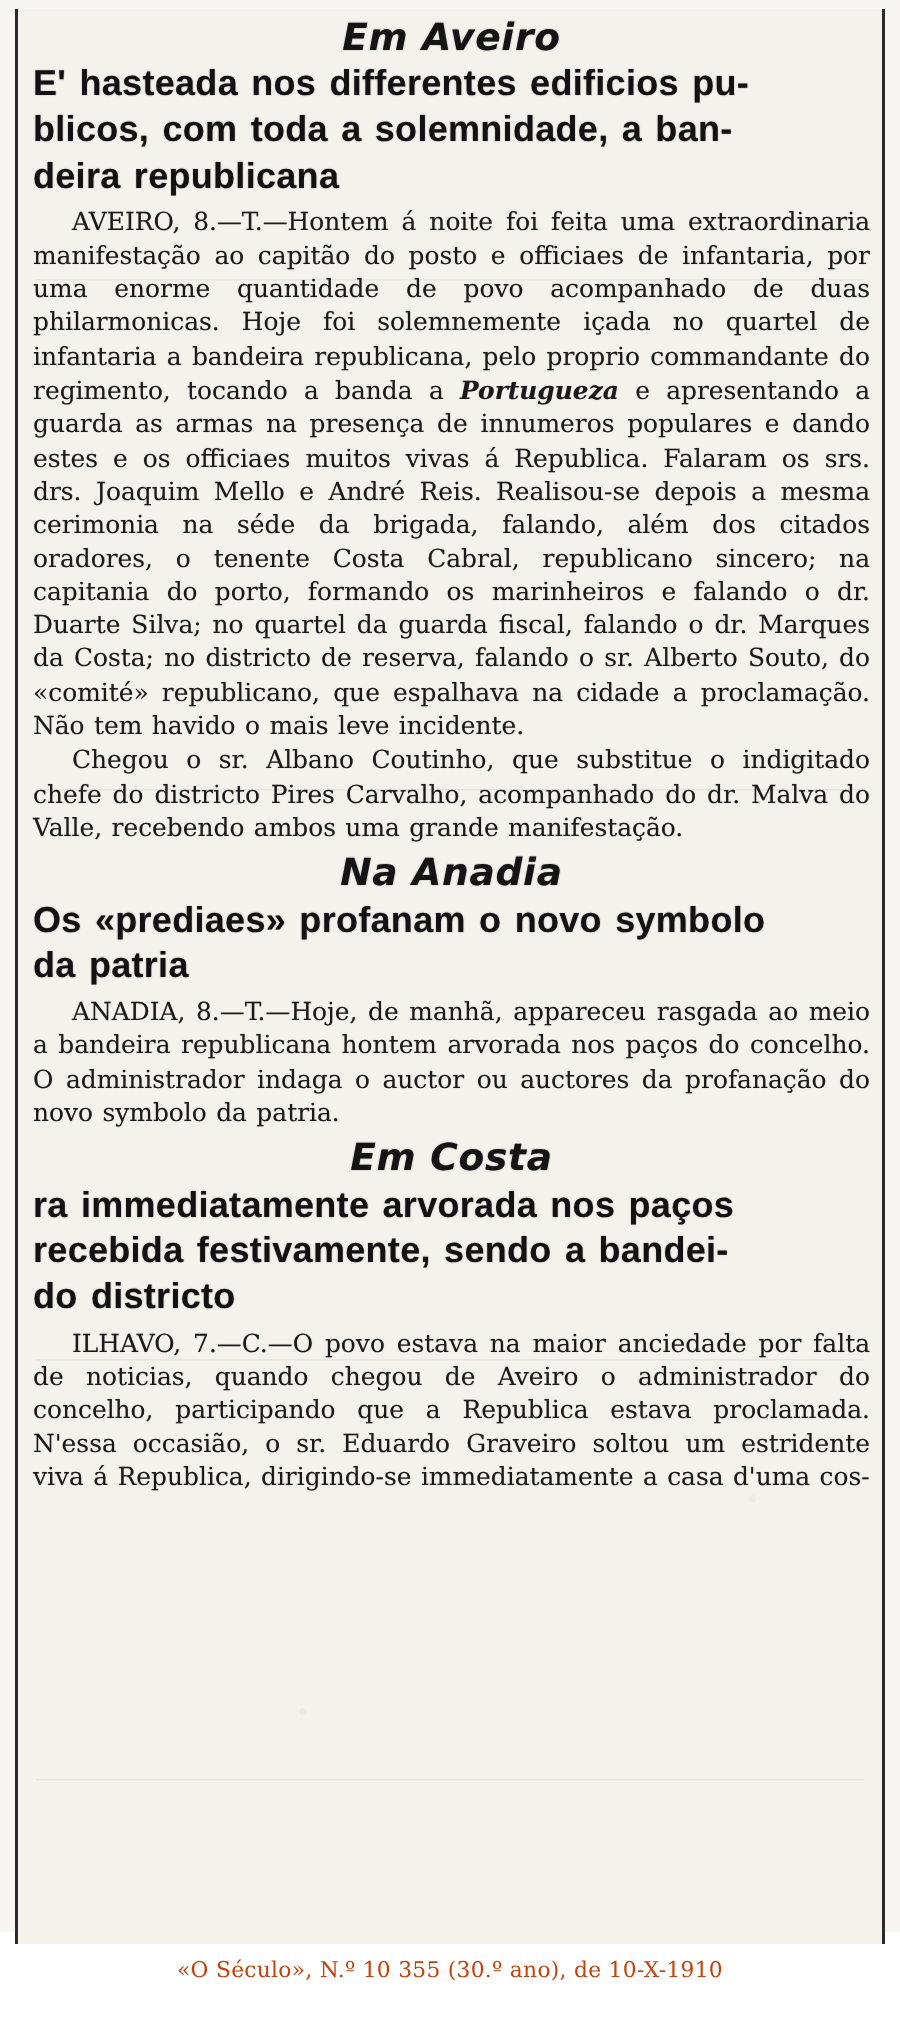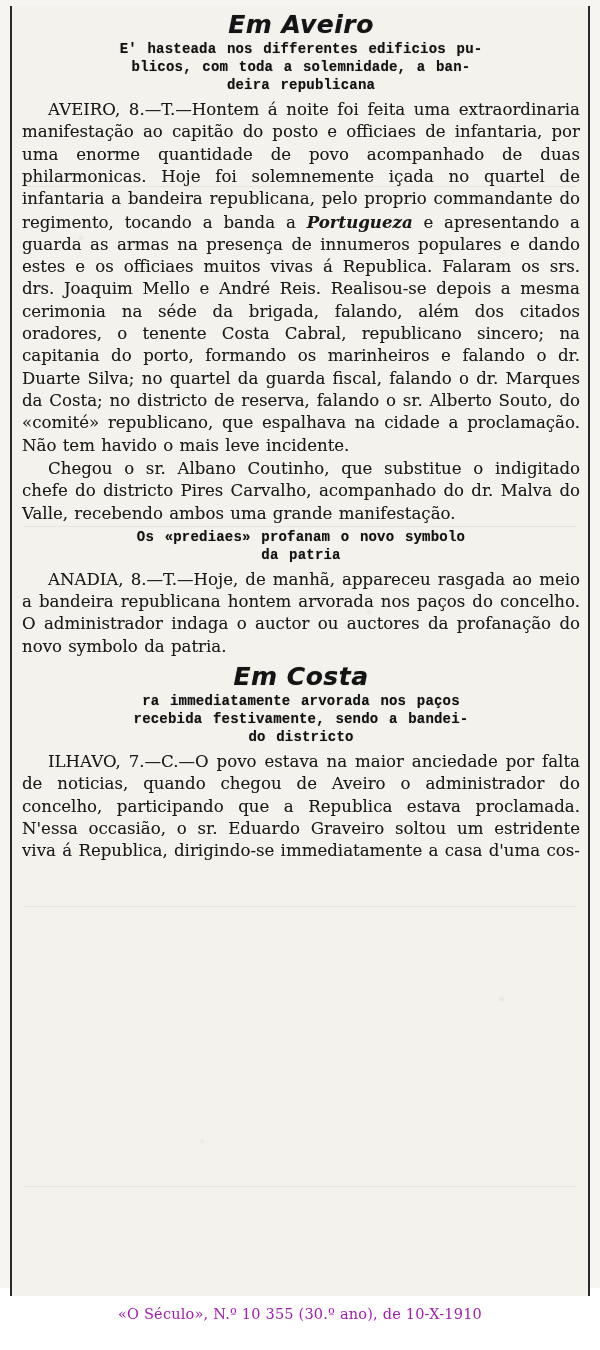--- a/index.html
+++ b/index.html
@@ -46,24 +46,23 @@
     font-weight: bold;
     font-style: italic;
     font-size: 25px;
     letter-spacing: 0.5px;
     color: #141414;
     margin: 2px 0 3px 0;
     line-height: 1.05;
     text-shadow: 0 0 1px rgba(0,0,0,0.45);
   }
   .subhead {
-    text-align: center;
-    font-family: Liberation Mono, monospace;
+    font-family: Liberation Sans, sans-serif;
     font-weight: bold;
-    font-size: 14px;
+    font-size: 24px;
     line-height: 1.28;
     color: #121212;
     margin: 0 0 4px 0;
     letter-spacing: 0.2px;
     word-spacing: 2px;
     text-shadow: 0 0 1px rgba(0,0,0,0.4);
   }
   .subhead .ln { display: block; }
   .body-par {
     font-family: "DejaVu Serif", serif;
@@ -79,21 +78,21 @@
   .body-par .it { font-style: italic; font-weight: bold; }
   .rule-space { height: 3px; }
   .footer {
     position: absolute;
     left: 0;
     top: 1306px;
     width: 600px;
     text-align: center;
     font-family: "DejaVu Serif", serif;
     font-size: 14.5px;
-    color: #a21caf;
+    color: #c2410c;
     letter-spacing: 0.2px;
   }
   
   .streak {
     position: absolute;
     left: 12px;
     right: 12px;
     height: 1px;
     background: rgba(0,0,0,0.05);
     pointer-events: none;
@@ -110,20 +109,21 @@
     <div class="subhead">
       <span class="ln">E' hasteada nos differentes edificios pu-</span>
       <span class="ln">blicos, com toda a solemnidade, a ban-</span>
       <span class="ln">deira republicana</span>
     </div>
     <p class="body-par">AVEIRO, 8.—T.—Hontem á noite foi feita uma extraordinaria manifestação ao capitão do posto e officiaes de infantaria, por uma enorme quantidade de povo acompanhado de duas philarmonicas. Hoje foi solemnemente içada no quartel de infantaria a bandeira republicana, pelo proprio commandante do regimento, tocando a banda a <span class="it">Portugueza</span> e apresentando a guarda as armas na presença de innumeros populares e dando estes e os officiaes muitos vivas á Republica. Falaram os srs. drs. Joaquim Mello e André Reis. Realisou-se depois a mesma cerimonia na séde da brigada, falando, além dos citados oradores, o tenente Costa Cabral, republicano sincero; na capitania do porto, formando os marinheiros e falando o dr. Duarte Silva; no quartel da guarda fiscal, falando o dr. Marques da Costa; no districto de reserva, falando o sr. Alberto Souto, do «comité» republicano, que espalhava na cidade a proclamação. Não tem havido o mais leve incidente.</p>
     <p class="body-par">Chegou o sr. Albano Coutinho, que substitue o indigitado chefe do districto Pires Carvalho, acompanhado do dr. Malva do Valle, recebendo ambos uma grande manifestação.</p>
 
     <div class="rule-space"></div>
 
+    <h1 class="headline">Na Anadia</h1>
     <div class="subhead">
       <span class="ln">Os «prediaes» profanam o novo symbolo</span>
       <span class="ln">da patria</span>
     </div>
     <p class="body-par">ANADIA, 8.—T.—Hoje, de manhã, appareceu rasgada ao meio a bandeira republicana hontem arvorada nos paços do concelho. O administrador indaga o auctor ou auctores da profanação do novo symbolo da patria.</p>
 
     <div class="rule-space"></div>
 
     <h1 class="headline">Em Costa</h1>
     <div class="subhead">

